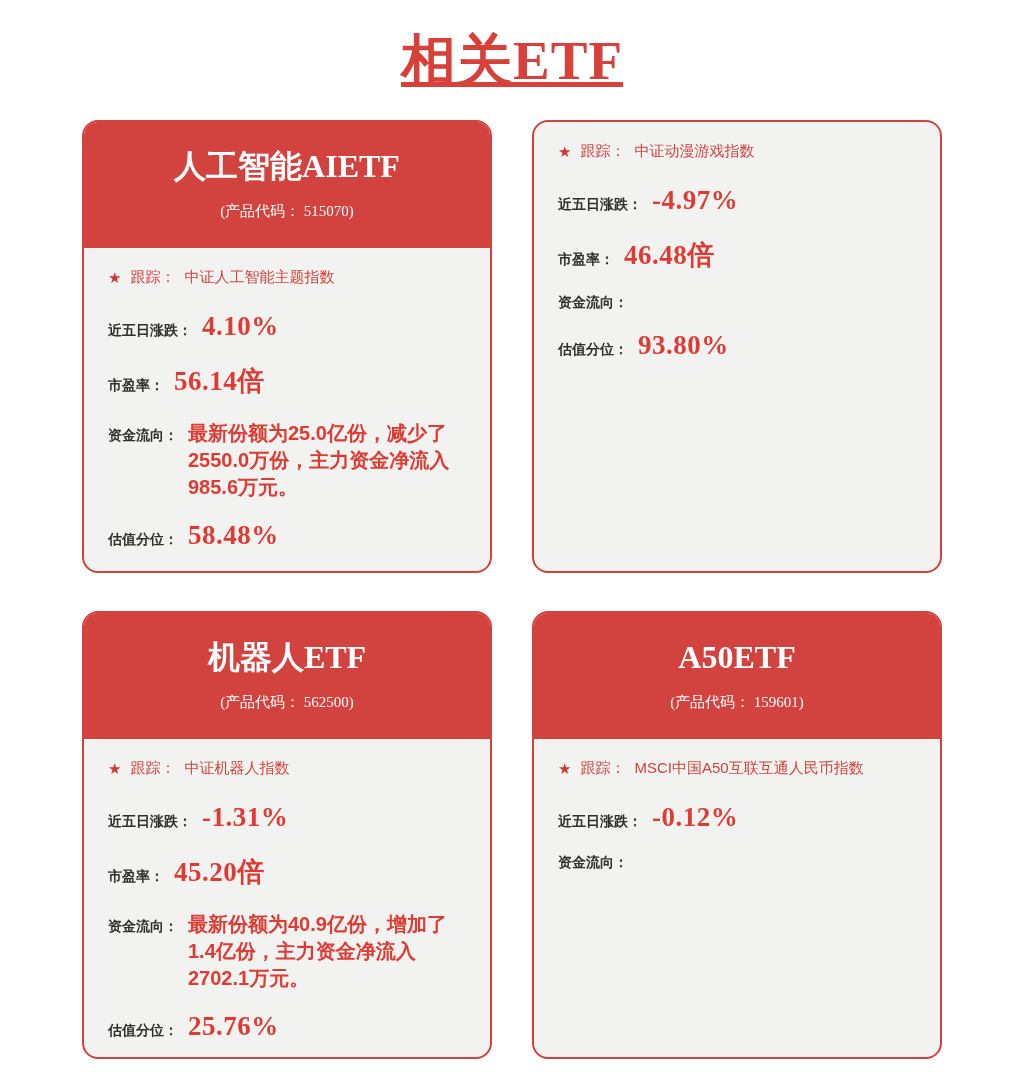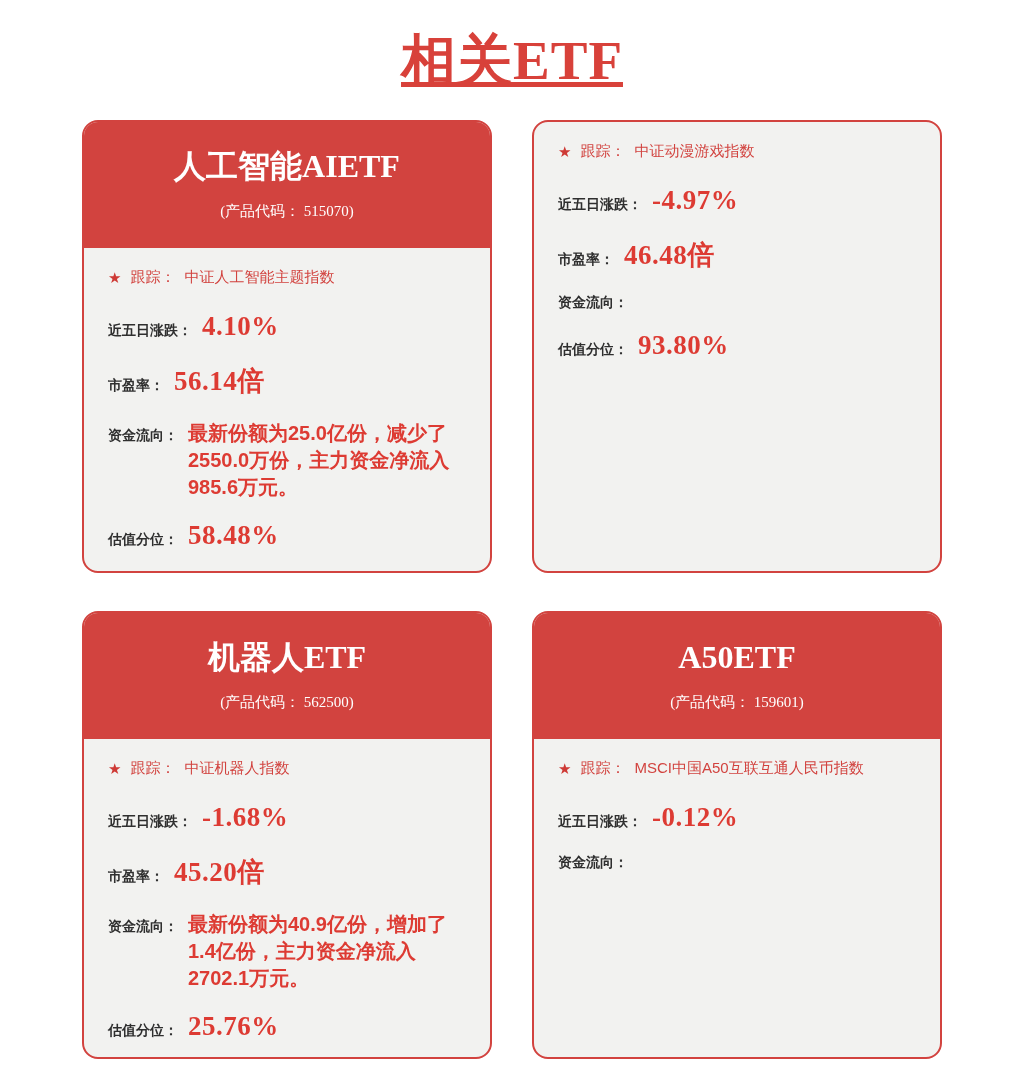--- a/index.html
+++ b/index.html
@@ -170,21 +170,21 @@
       <div class="code">(产品代码： 562500)</div>
     </header>
     <div class="card-body">
       <div class="track-row">
         <span class="star">★</span>
         <span>跟踪：</span>
         <span>中证机器人指数</span>
       </div>
       <div class="row">
         <span class="lbl">近五日涨跌：</span>
-        <span class="val">-1.68%</span>
+        <span class="val">-1.31%</span>
       </div>
       <div class="row">
         <span class="lbl">市盈率：</span>
         <span class="val">45.20倍</span>
       </div>
       <div class="row flow">
         <span class="lbl">资金流向：</span>
         <span class="flow-val">最新份额为40.9亿份，增加了1.4亿份，主力资金净流入2702.1万元。</span>
       </div>
       <div class="row">

